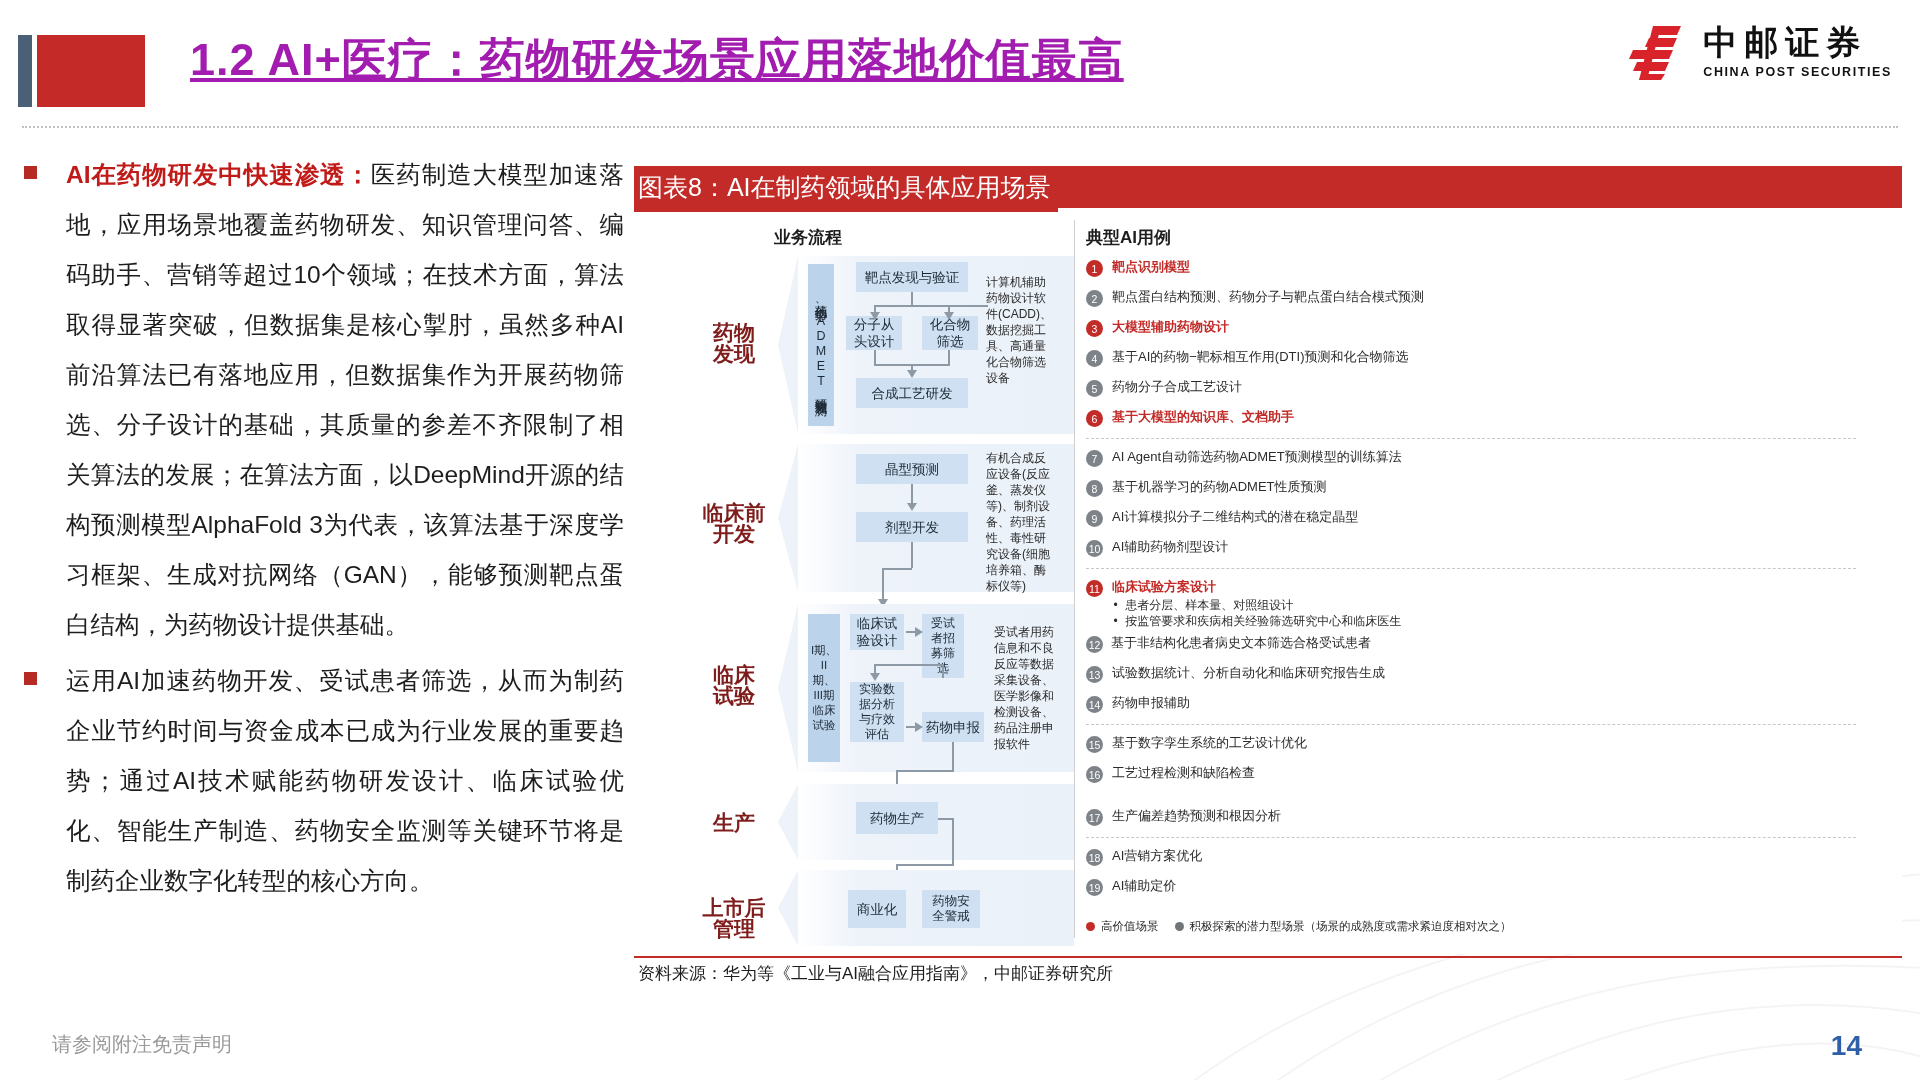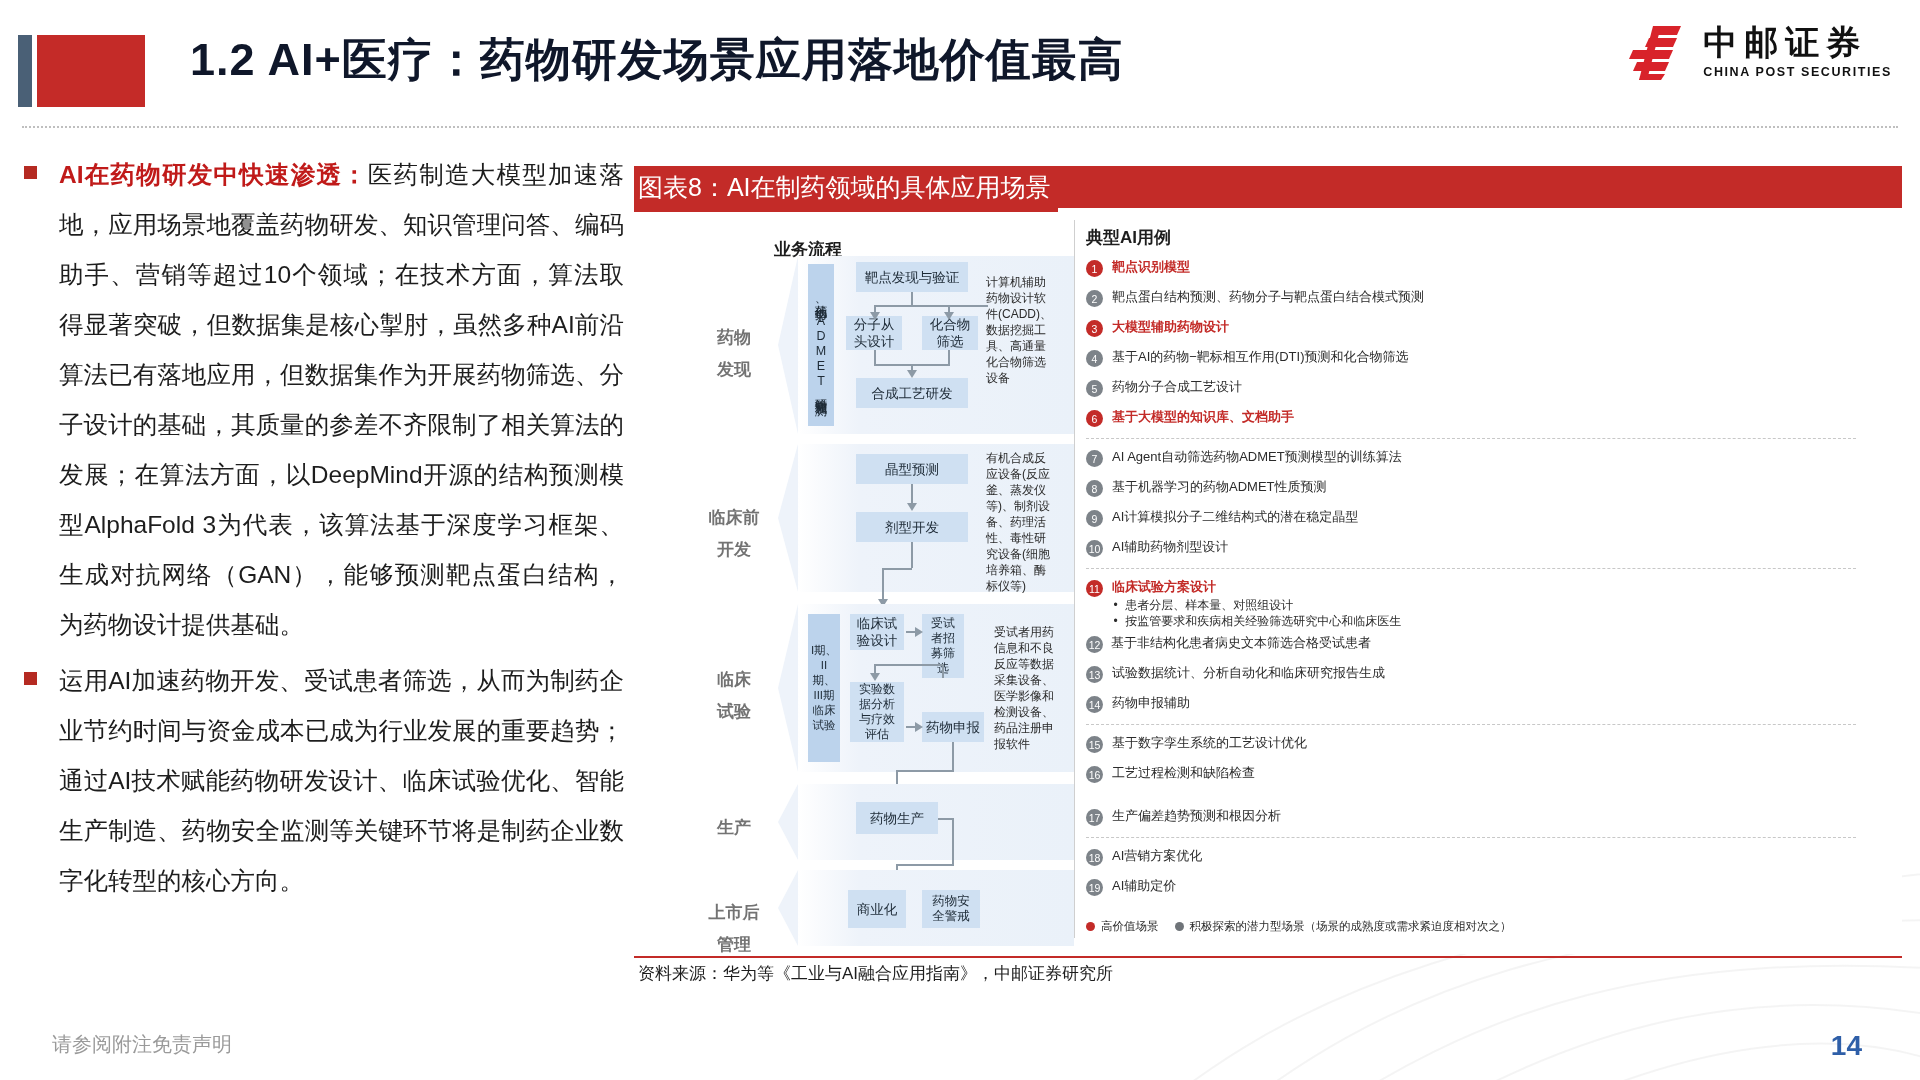--- a/index.html
+++ b/index.html
@@ -11,56 +11,56 @@
   }
   
   .bg-ribbons{position:absolute;inset:0;overflow:hidden;pointer-events:none;z-index:0;}
   .bg-ribbons svg{position:absolute;right:-40px;bottom:-60px;opacity:.55;}
 
   
   .header{position:absolute;left:0;top:0;width:1920px;height:120px;z-index:5;}
   .hdr-bar-blue{position:absolute;left:18px;top:35px;width:14px;height:72px;background:#4a6076;}
   .hdr-bar-red{position:absolute;left:37px;top:35px;width:108px;height:72px;background:#c42b28;}
   .hdr-title{position:absolute;left:190px;top:30px;
-    font-size:45px;font-weight:bold;color:#0f172a;letter-spacing:1px;
-    font-family:"Liberation Sans","DejaVu Sans",sans-serif;white-space:nowrap;}
+    font-size:45px;font-weight:bold;color:#a21caf;letter-spacing:1px;
+    font-family:"Liberation Sans","DejaVu Sans",sans-serif;white-space:nowrap;text-decoration:underline;}
   .hdr-logo{position:absolute;right:28px;top:24px;display:flex;align-items:center;gap:14px;}
   .logo-mark{width:62px;height:56px;}
   .logo-text{display:flex;flex-direction:column;line-height:1;}
   .logo-cn{font-size:34px;font-weight:bold;color:#111;letter-spacing:7px;}
   .logo-en{font-size:12.5px;color:#111;letter-spacing:1.6px;margin-top:7px;font-weight:600;}
 
   .dotted-rule{position:absolute;left:22px;top:126px;width:1876px;height:0;
     border-top:2px dotted #bfbfbf;z-index:4;}
 
   
   .left-col{position:absolute;left:24px;top:150px;width:600px;z-index:5;}
-  .bullet-block{display:flex;gap:22px;margin-bottom:6px;}
+  .bullet-block{display:flex;gap:29px;margin-bottom:6px;}
   .bullet-sq{flex:0 0 auto;width:13px;height:13px;background:#b52a22;margin-top:16px;}
   .bullet-body{font-size:24.5px;line-height:50px;color:#1d1d1d;text-align:justify;
     font-family:"Liberation Sans","DejaVu Sans",sans-serif;}
   .bullet-body .lead{color:#c01a19;font-weight:bold;}
 
   
   .figure{position:absolute;left:634px;top:166px;width:1268px;height:830px;z-index:5;}
   .fig-title{position:absolute;left:0;top:0;width:1268px;height:42px;background:#c32b28;
     color:#fff;font-size:25px;font-weight:normal;display:flex;align-items:center;
     padding-left:4px;box-sizing:border-box;}
   .fig-title-underline{position:absolute;left:0;top:42px;width:424px;height:4px;background:#c32b28;}
   .fig-body{position:absolute;left:0;top:46px;width:1268px;height:742px;background:#fff;}
 
   .col-head{position:absolute;font-size:17px;font-weight:bold;color:#1d1d1d;}
-  .col-head.left{left:140px;top:26px;}
+  .col-head.left{left:140px;top:14px;}
   .col-head.right{left:452px;top:14px;}
 
   .vdivider{position:absolute;left:440px;top:8px;width:1px;height:718px;background:#cfcfcf;}
 
   
-  .stage-label{position:absolute;font-size:17px;font-weight:bold;color:#737373;
-    text-align:center;line-height:32px;}
+  .stage-label{position:absolute;font-size:21px;font-weight:bold;color:#7f1d1d;
+    text-align:center;line-height:21px;}
 
   
   .band{position:absolute;background:linear-gradient(90deg,#ffffff 0%,#eef3fa 22%,#eaf1f9 100%);}
   .wedge{position:absolute;width:0;height:0;}
 
   
   .fbox{position:absolute;background:#cfe0f2;color:#1d2a36;font-size:13.5px;
     display:flex;align-items:center;justify-content:center;text-align:center;
     line-height:17px;padding:2px;box-sizing:border-box;}
   .fbox.vert{writing-mode:vertical-rl;text-orientation:upright;background:#bcd3ec;

